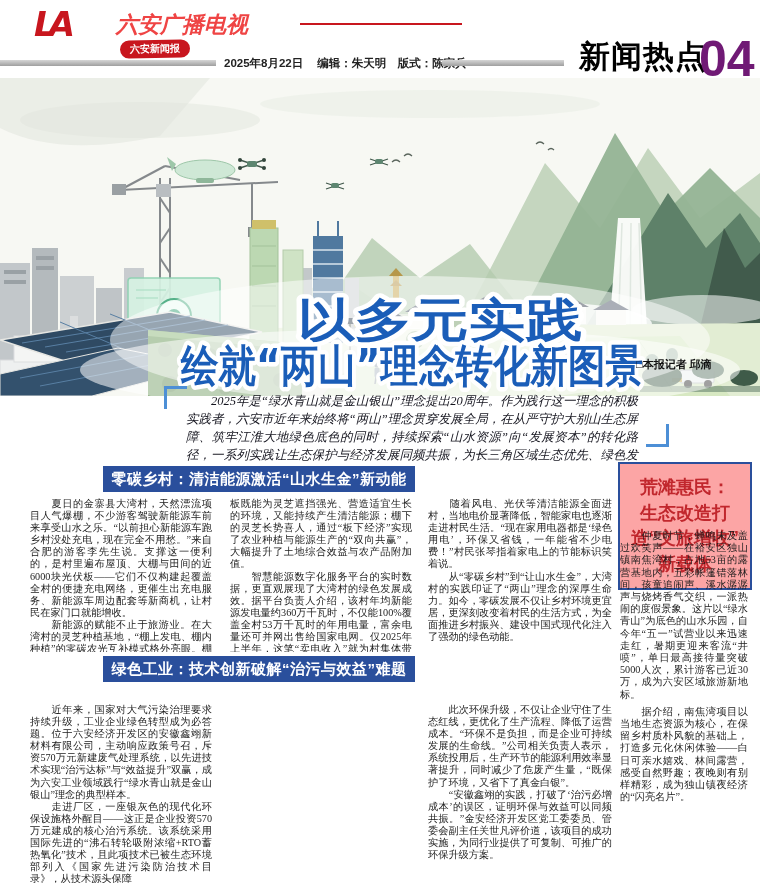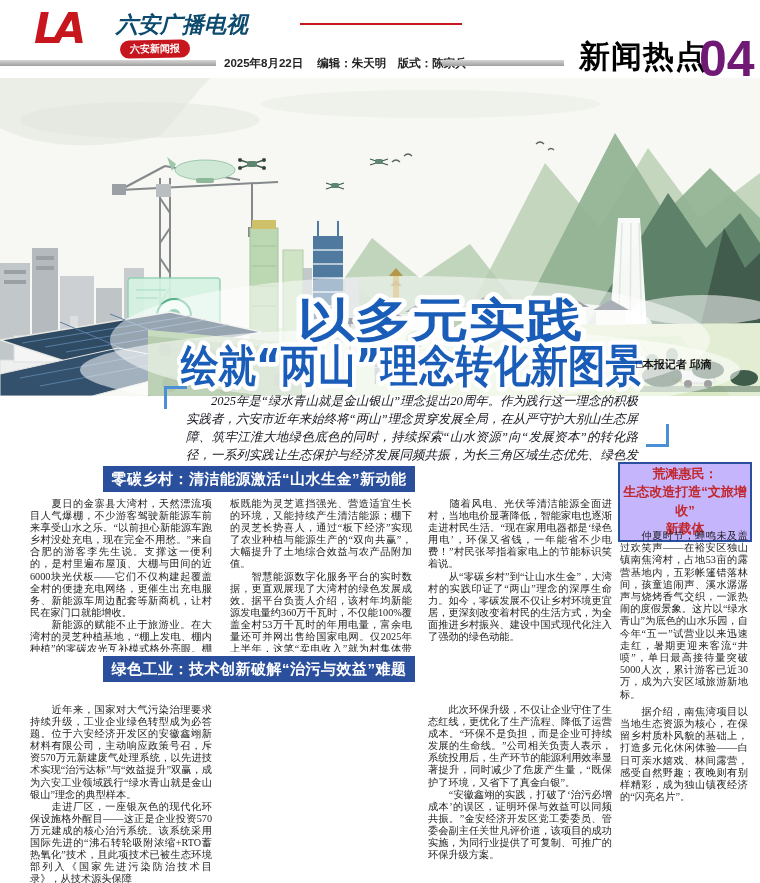--- a/index.html
+++ b/index.html
@@ -1,22 +1,22 @@
 <!DOCTYPE html>
 <html><head>
 <meta charset="utf-8">
 <style>
   html,body{margin:0;padding:0;background:#e8e8e8;}
   .page{position:relative;width:760px;height:883px;background:#ffffff;overflow:hidden;
         font-family:"Liberation Serif",serif;color:#1c1c1c;}
 
   
   .logo{position:absolute;left:34px;top:4px;font-family:"DejaVu Sans",sans-serif;
-        font-weight:900;font-style:italic;font-size:42px;color:#c8161e;letter-spacing:-7px;}
-  .brand-script{position:absolute;left:116px;top:10px;color:#0c4a6e;font-size:22px;
+        font-weight:900;font-style:italic;font-size:34px;color:#c8161e;letter-spacing:-7px;}
+  .brand-script{position:absolute;left:116px;top:10px;color:#ef4444;font-size:22px;
         font-weight:bold;font-style:italic;font-family:"DejaVu Serif",serif;white-space:nowrap;}
   .brand-line{position:absolute;left:300px;top:23px;width:162px;height:2px;background:#c8161e;}
   .brand-sub{position:absolute;left:120px;top:40px;background:#c8161e;color:#fff;font-size:10px;
         font-weight:bold;padding:2px 10px;border-radius:9px;transform:rotate(-1deg);
         font-family:"Liberation Sans",sans-serif;}
   .rule{position:absolute;top:60px;height:6px;background:linear-gradient(#d6d6d6,#9f9f9f);}
   .rule-left{left:0;width:216px;}
   .rule-right{left:442px;width:122px;}
   .dateline{position:absolute;left:224px;top:56px;font-size:11.5px;font-weight:bold;color:#222;
         font-family:"Liberation Sans",sans-serif;white-space:nowrap;}
@@ -45,22 +45,22 @@
   .sec1-head{top:466px;}
   .sec2-head{top:656px;}
   .col{position:absolute;width:182px;font-size:10.2px;line-height:12.1px;text-align:justify;
         white-space:pre-line;overflow:hidden;}
   .s1{top:498px;height:154px;}
   .s2{top:688px;height:195px;margin-top:16px;}
   .c1{left:30px;} .c2{left:230px;} .c3{left:428px;width:184px;}
 
   
   .side-head{position:absolute;left:618px;top:462px;width:126px;border:2px solid #2a4f9c;
-        padding:1px 2px;text-align:center;color:#c1272d;font-weight:bold;font-size:13px;
-        line-height:1.42;font-family:"Liberation Sans",sans-serif;background:#c4b5fd;}
+        padding:11px 2px;text-align:center;color:#c1272d;font-weight:bold;font-size:18px;
+        line-height:1.42;font-family:"Liberation Sans",sans-serif;background:#fca5a5;}
   .side-body{position:absolute;left:620px;top:530px;width:128px;height:353px;overflow:hidden;}
   .side-body p{margin:0 0 5px;font-size:10.2px;line-height:12.2px;text-align:justify;
         white-space:pre-line;}
 </style>
 </head>
 <body>
 
 <div class="page">
 
   <div>

